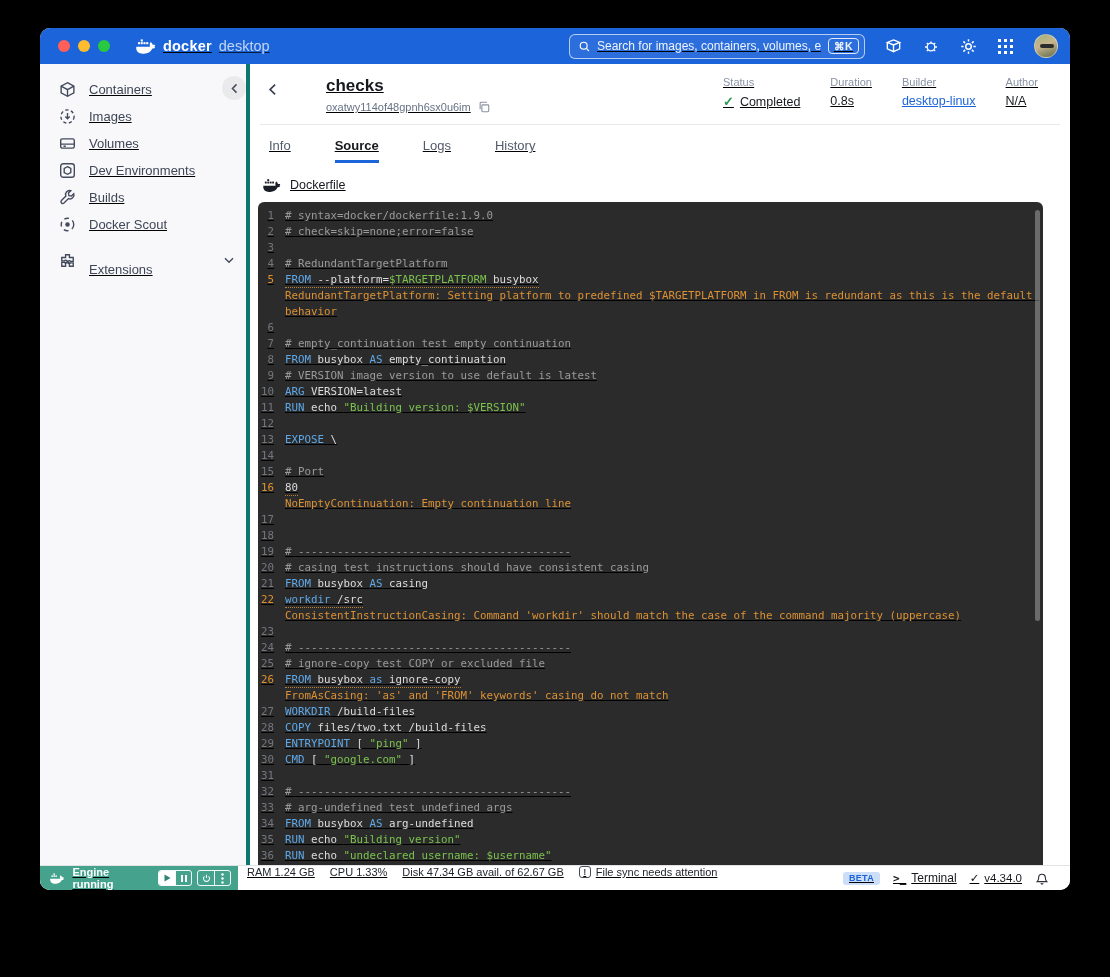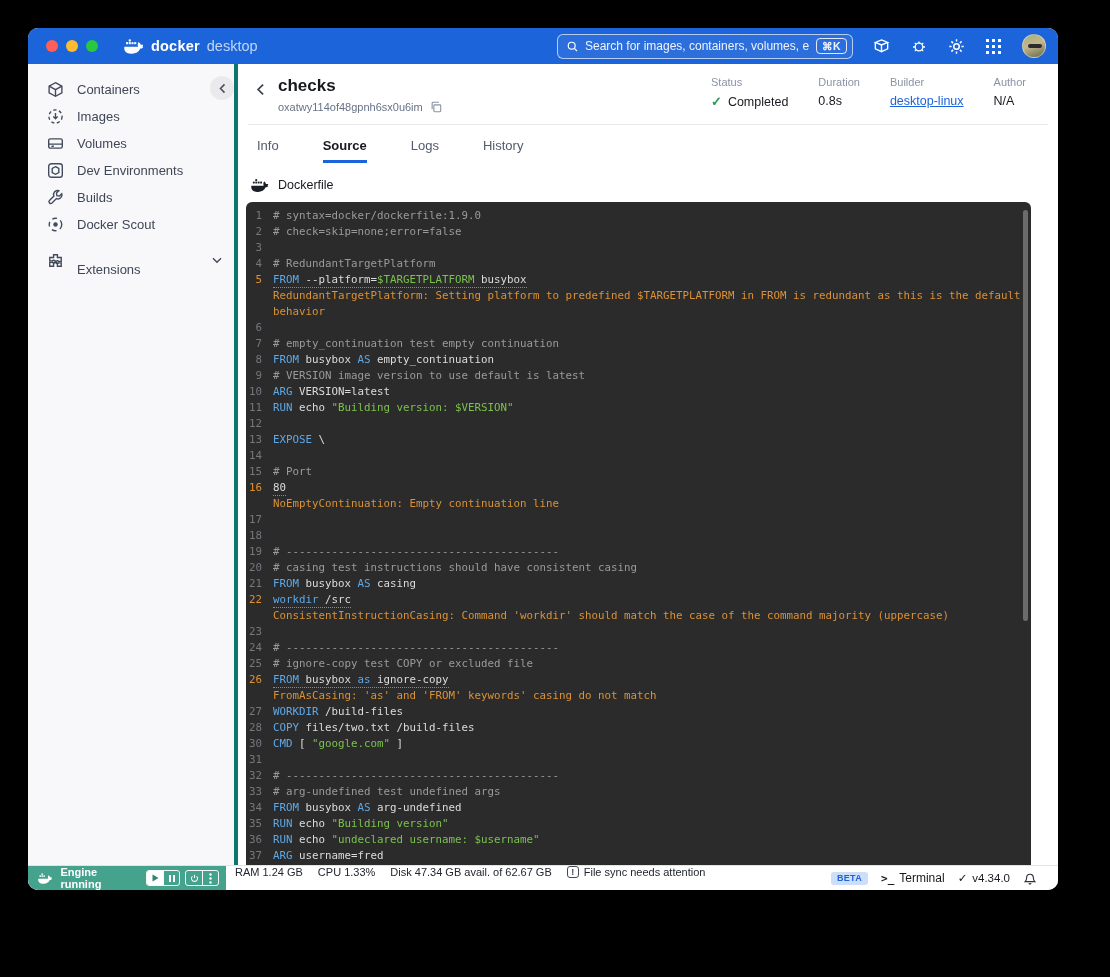--- a/index.html
+++ b/index.html
@@ -1,18 +1,18 @@
 <!DOCTYPE html>
 <html><head>
 <meta charset="utf-8">
 <style>
   * { margin:0; padding:0; box-sizing:border-box; }
   html,body { width:1110px; height:977px; background:#000; font-family:"Liberation Sans", sans-serif; overflow:hidden; }
-  .window { position:absolute; left:28px; top:28px; width:1030px; height:862px; border-radius:10px; overflow:hidden;
-            background:#fff; box-shadow:0 22px 60px rgba(0,0,0,.65); display:flex; flex-direction:column; }
+  .window { position:absolute; left:40px; top:28px; width:1030px; height:862px; border-radius:10px; overflow:hidden;
+            background:#fff; box-shadow:0 22px 60px rgba(0,0,0,.65); display:flex; flex-direction:column;text-decoration:underline; }
 
   
   .titlebar { flex:0 0 36px; background:#1C64D9; display:flex; align-items:center; padding:0 12px 0 18px; }
   .lights { display:flex; gap:8px; }
   .light { width:12px; height:12px; border-radius:50%; }
   .l-red{background:#FF5F57}.l-yel{background:#FEBC2E}.l-grn{background:#28C840}
   .logo { display:flex; align-items:center; gap:7px; margin-left:26px; color:#fff; }
   .logo b { font-size:14.5px; letter-spacing:.2px; }
   .logo span.lt { font-size:14.5px; opacity:.72; font-weight:400; }
   .search { margin-left:auto; width:296px; height:25px; border:1px solid rgba(255,255,255,.65); border-radius:6px;
@@ -30,21 +30,21 @@
   .app-body { flex:1; display:flex; min-height:0; }
   .sidebar { flex:0 0 210px; background:#F8F8FA; border-right:4px solid #0f766e; padding-top:12px; }
   .side-item { display:flex; align-items:center; gap:13px; padding:5px 12px 5px 19px; font-size:13px; color:#3F4656; cursor:default; }
   .side-item svg { flex:0 0 auto; }
   .side-item .grow { flex:1;margin-top:19px; }
 
   .main { flex:1; position:relative; background:#fff; display:flex; flex-direction:column; min-width:0; }
   .collapse-btn { position:absolute; left:-28px; top:12px; width:24px; height:24px; border-radius:50%;
                   background:#EAEAEC; display:flex; align-items:center; justify-content:center; z-index:5; }
 
-  .header { display:flex; padding:12px 18px 0 18px; }
+  .header { display:flex; padding:12px 18px 0 18px;gap:36px; }
   .back { margin:6px 13px 0 0; }
   .hd-title { font-size:17px; font-weight:700; color:#17191E; }
   .hd-id { display:flex; align-items:center; gap:7px; font-size:11px; color:#677285; margin-top:5px; }
   .hd-status { margin-left:auto; display:flex; gap:30px; padding-right:14px; }
   .fld .lab { font-size:11px; color:#8993A4; }
   .fld .val { font-size:12.5px; color:#17191E; margin-top:6px; display:flex; align-items:center; gap:6px; }
   .check { color:#2D9A57; font-size:13px; font-weight:700; }
   a.blue { color:#1C64D9; text-decoration:underline; font-size:12.5px; }
 
   .divider { height:1px; background:#E9E9EB; margin:11px 10px 0 10px; }
@@ -397,20 +397,24 @@
             </div>
             <div class="code-row">
               <span class="ln">27</span>
               <span class="code"><span class="c-kw">WORKDIR</span><span class="c-txt"> /build-files</span></span>
             </div>
             <div class="code-row">
               <span class="ln">28</span>
               <span class="code"><span class="c-kw">COPY</span><span class="c-txt"> files/two.txt /build-files</span></span>
             </div>
             <div class="code-row">
+              <span class="ln">29</span>
+              <span class="code"><span class="c-kw">ENTRYPOINT</span><span class="c-txt"> [ </span><span class="c-str">"ping"</span><span class="c-txt"> ]</span></span>
+            </div>
+            <div class="code-row">
               <span class="ln">30</span>
               <span class="code"><span class="c-kw">CMD</span><span class="c-txt"> [ </span><span class="c-str">"google.com"</span><span class="c-txt"> ]</span></span>
             </div>
             <div class="code-row">
               <span class="ln">31</span>
               <span class="code"></span>
             </div>
             <div class="code-row">
               <span class="ln">32</span>
               <span class="code"><span class="c-cmt"># ------------------------------------------</span></span>

